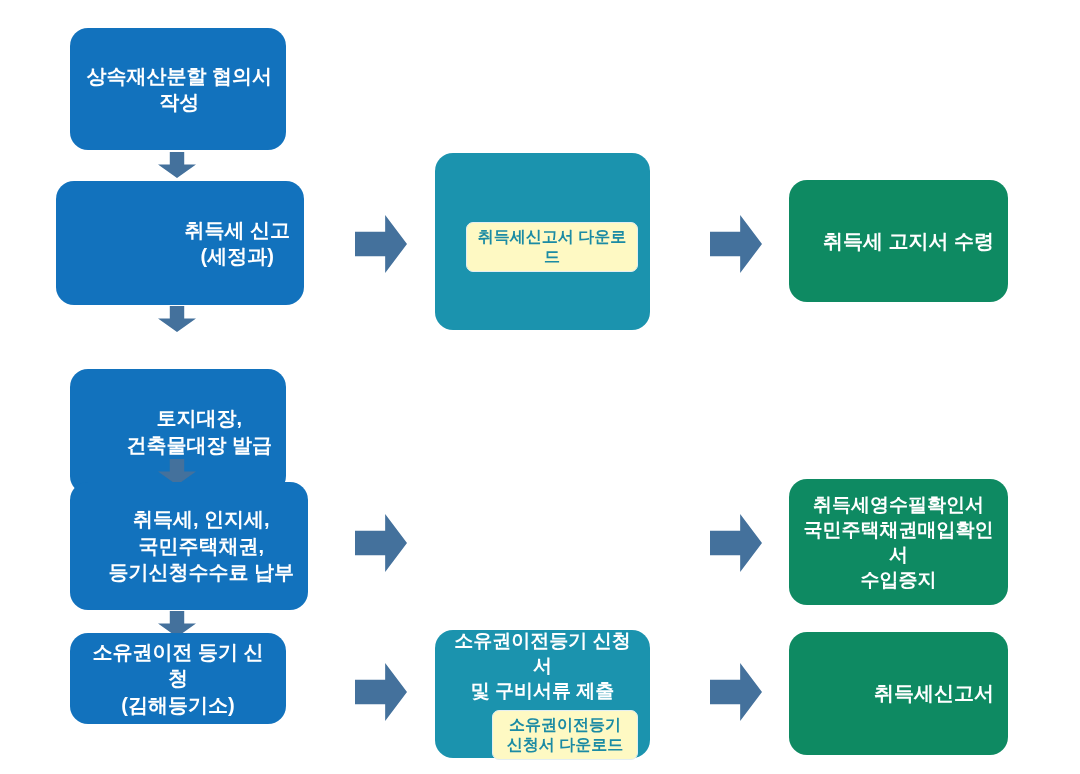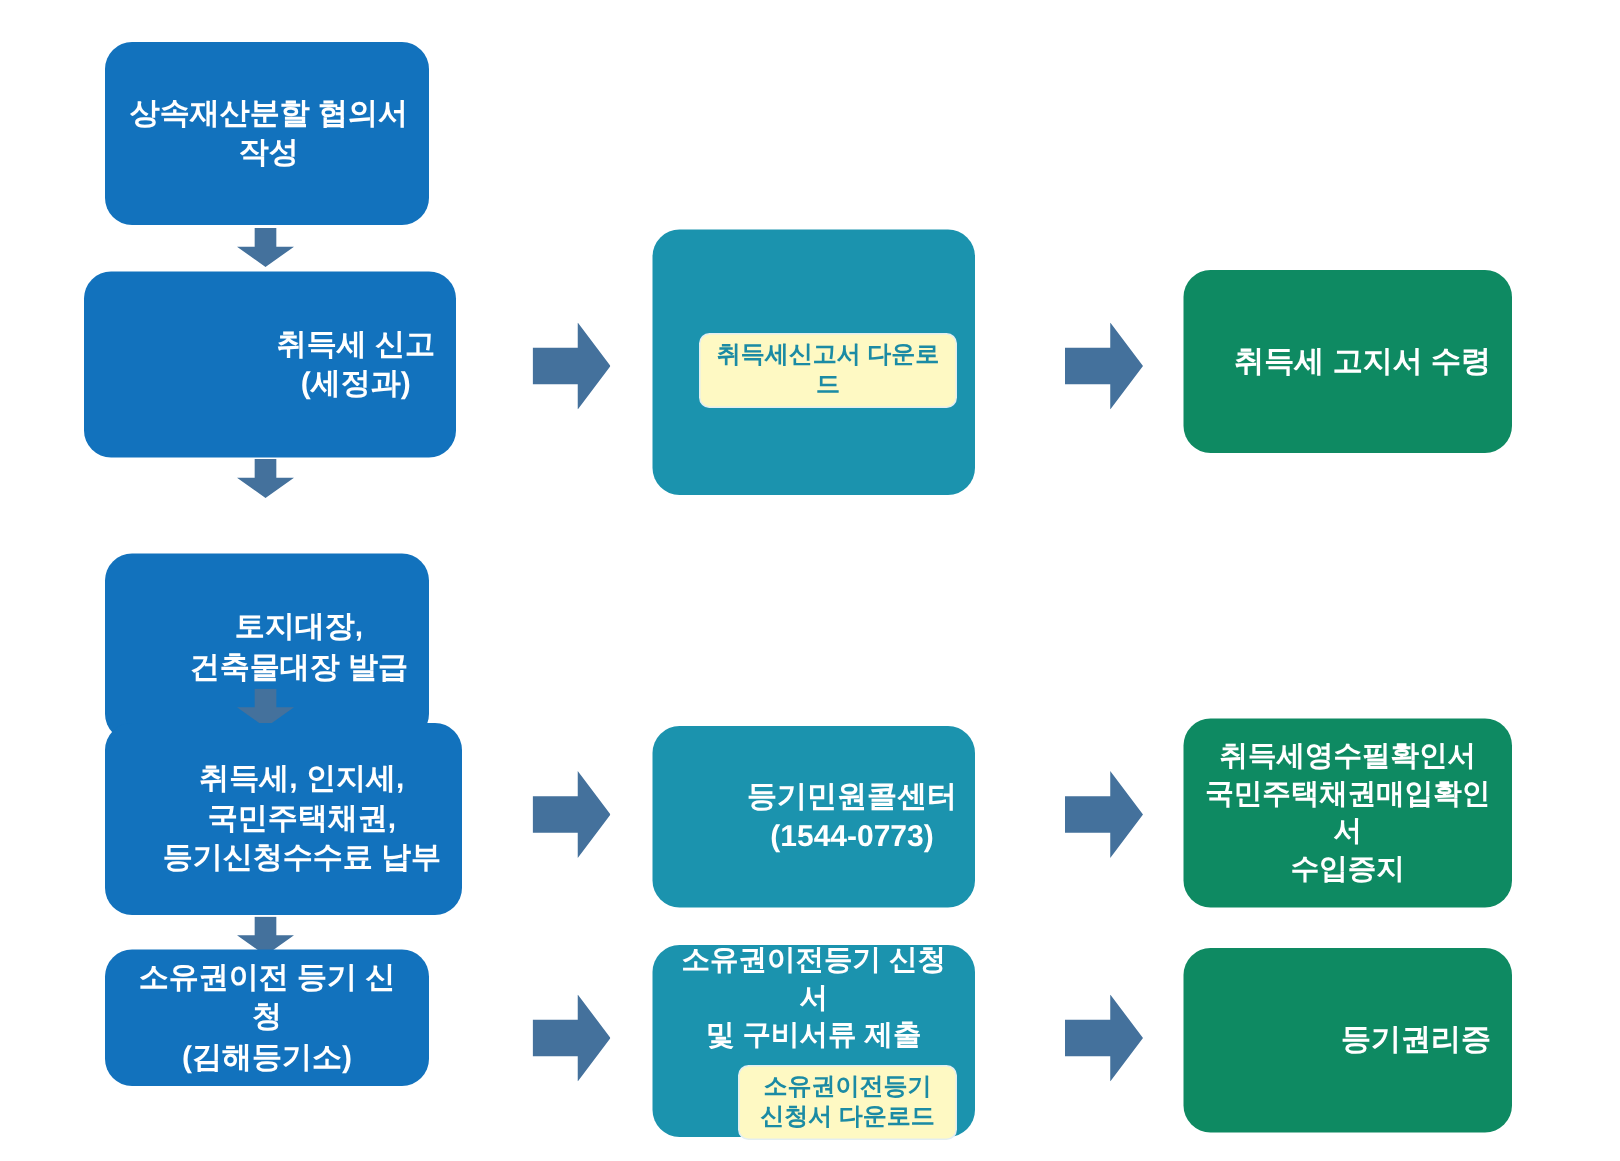--- a/index.html
+++ b/index.html
@@ -108,39 +108,35 @@
   <div class="arrow-right" style="left:355px; top:514px;"></div>
   <div class="arrow-right" style="left:710px; top:514px;"></div>
 
   <div class="arrow-right" style="left:355px; top:663px;"></div>
   <div class="arrow-right" style="left:710px; top:663px;"></div>
 
   <div class="node node--teal" style="left:435px; top:153px; width:215px; height:177px; padding:14px 12px;">
     <button class="dl-button" style="width:172px;">취득세신고서 다운로드</button>
   </div>
 
-  <div class="node node--teal" style="left:435px; top:484px; width:215px; height:121px; padding:8px 12px; font-size:20px;">
-    <span class="node__label">등기민원콜센터
-(1544-0773)</span>
-  </div>
 
   <div class="node node--green" style="left:789px; top:180px; width:219px; height:122px; padding:8px 14px;">
     <span class="node__label">취득세 고지서 수령</span>
   </div>
 
   <div class="node node--teal" style="left:435px; top:630px; width:215px; height:128px; padding:10px 12px;">
     <span class="node__label">소유권이전등기 신청서
 및 구비서류 제출</span>
     <button class="dl-button" style="width:146px; margin-top:7px;">소유권이전등기
 신청서 다운로드</button>
   </div>
 
   <div class="node node--green" style="left:789px; top:479px; width:219px; height:126px; padding:0 10px; font-size:19px;">
     <span class="node__label">취득세영수필확인서
 국민주택채권매입확인서
 수입증지</span>
   </div>
 
   <div class="node node--green" style="left:789px; top:632px; width:219px; height:123px; padding:8px 14px;">
-    <span class="node__label">등기권리증</span>
+    <span class="node__label">취득세신고서</span>
   </div>
 
 </div>
 
 </body></html>

